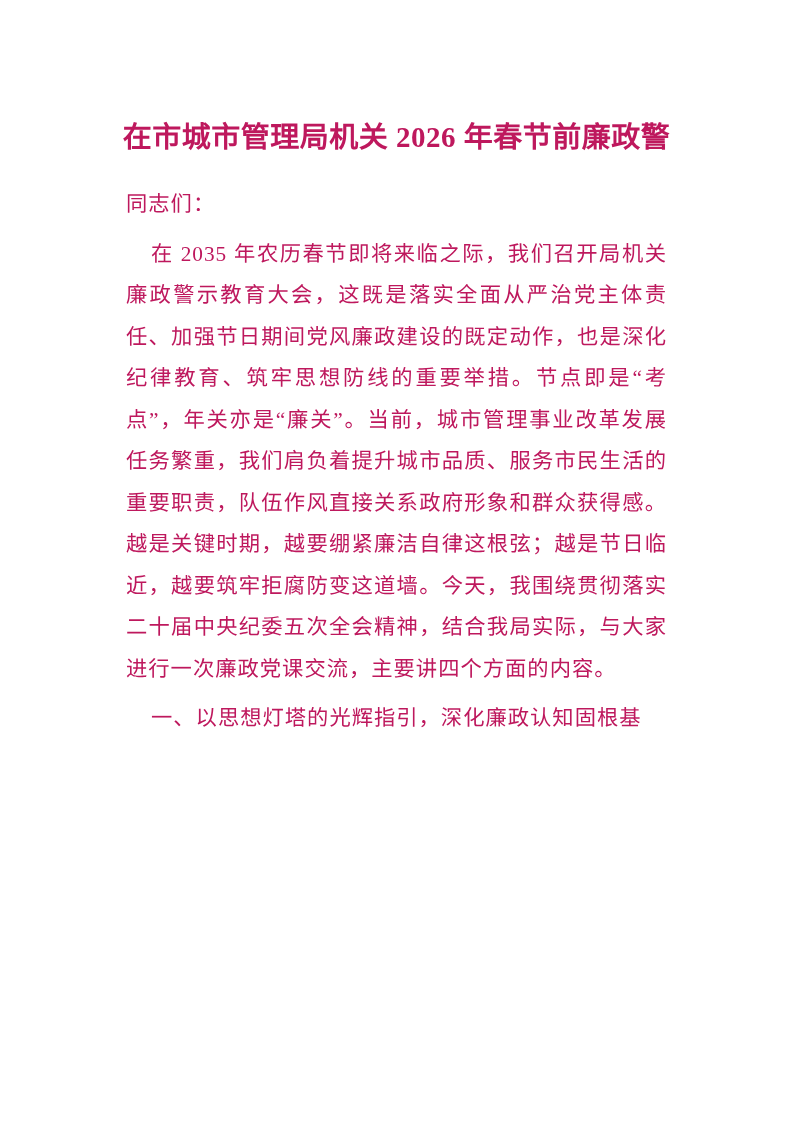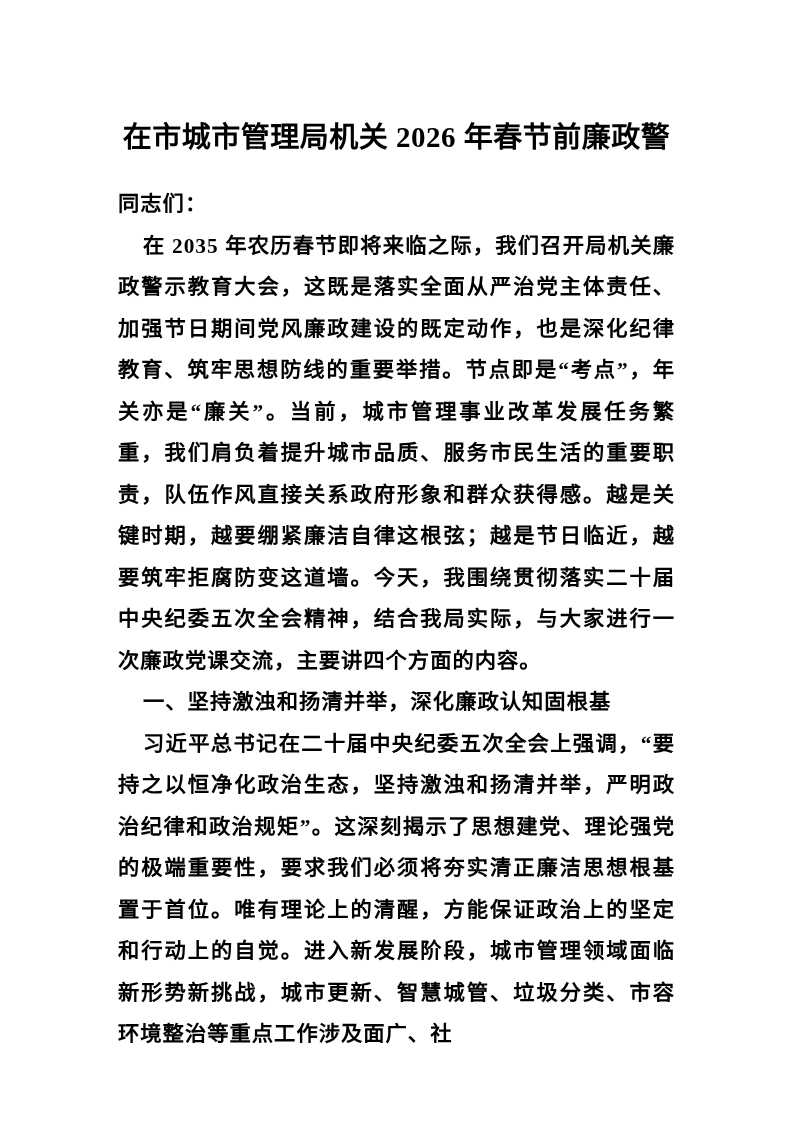--- a/index.html
+++ b/index.html
@@ -8,43 +8,42 @@
     padding: 0;
     background: #ffffff;
   }
   .page {
     position: relative;
     width: 793px;
     height: 1122px;
     margin: 0 auto;
     background: #ffffff;
     overflow: hidden;
-    color: #000000;
+    color: #be185d;
     font-family: "Liberation Serif", "DejaVu Serif", serif;
   }
   .doc-title {
     margin: 110px 116px 0 116px;
     text-align: center;
     font-size: 29px;
     font-weight: bold;
     line-height: 54px;
     letter-spacing: 0.5px;
   }
   .doc-body {
     margin: 20px 118px 0 118px;
     font-size: 21.3px;
     line-height: 41.5px;
     letter-spacing: 1px;
     text-align: justify;
     text-justify: inter-ideograph;
   }
   .doc-body p {
-    margin: 0;
+    margin: 8px;
     padding: 0;
-    font-weight: bold;
   }
   .salutation {
     text-indent: 0;
   }
   .para {
     text-indent: 25px;
   }
   .heading {
     text-indent: 25px;
   }
@@ -56,18 +55,17 @@
 
   <div class="doc-title">
     <div>在市城市管理局机关 2026 年春节前廉政警</div>
   </div>
 
   <div class="doc-body">
     <p class="salutation">同志们：</p>
 
     <p class="para">在 2035 年农历春节即将来临之际，我们召开局机关廉政警示教育大会，这既是落实全面从严治党主体责任、加强节日期间党风廉政建设的既定动作，也是深化纪律教育、筑牢思想防线的重要举措。节点即是“考点”，年关亦是“廉关”。当前，城市管理事业改革发展任务繁重，我们肩负着提升城市品质、服务市民生活的重要职责，队伍作风直接关系政府形象和群众获得感。越是关键时期，越要绷紧廉洁自律这根弦；越是节日临近，越要筑牢拒腐防变这道墙。今天，我围绕贯彻落实二十届中央纪委五次全会精神，结合我局实际，与大家进行一次廉政党课交流，主要讲四个方面的内容。</p>
 
-    <p class="heading">一、坚持激浊和扬清并举，深化廉政认知固根基</p>
+    <p class="heading">一、以思想灯塔的光辉指引，深化廉政认知固根基</p>
 
-    <p class="para">习近平总书记在二十届中央纪委五次全会上强调，“要持之以恒净化政治生态，坚持激浊和扬清并举，严明政治纪律和政治规矩”。这深刻揭示了思想建党、理论强党的极端重要性，要求我们必须将夯实清正廉洁思想根基置于首位。唯有理论上的清醒，方能保证政治上的坚定和行动上的自觉。进入新发展阶段，城市管理领域面临新形势新挑战，城市更新、智慧城管、垃圾分类、市容环境整治等重点工作涉及面广、社</p>
   </div>
 
 </div>
 
 </body></html>

